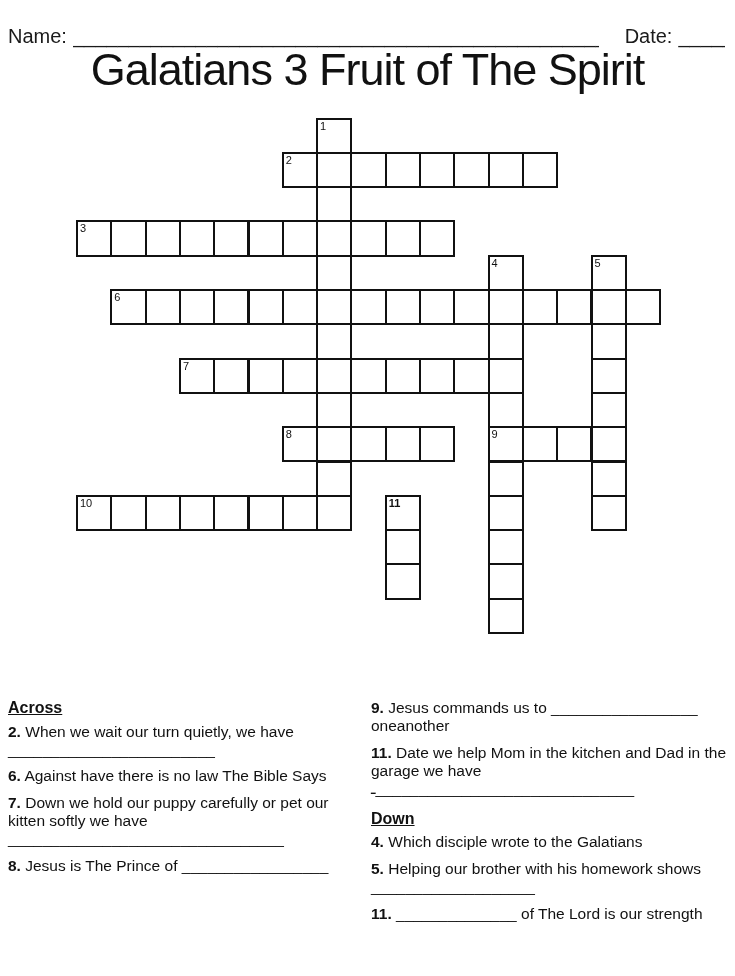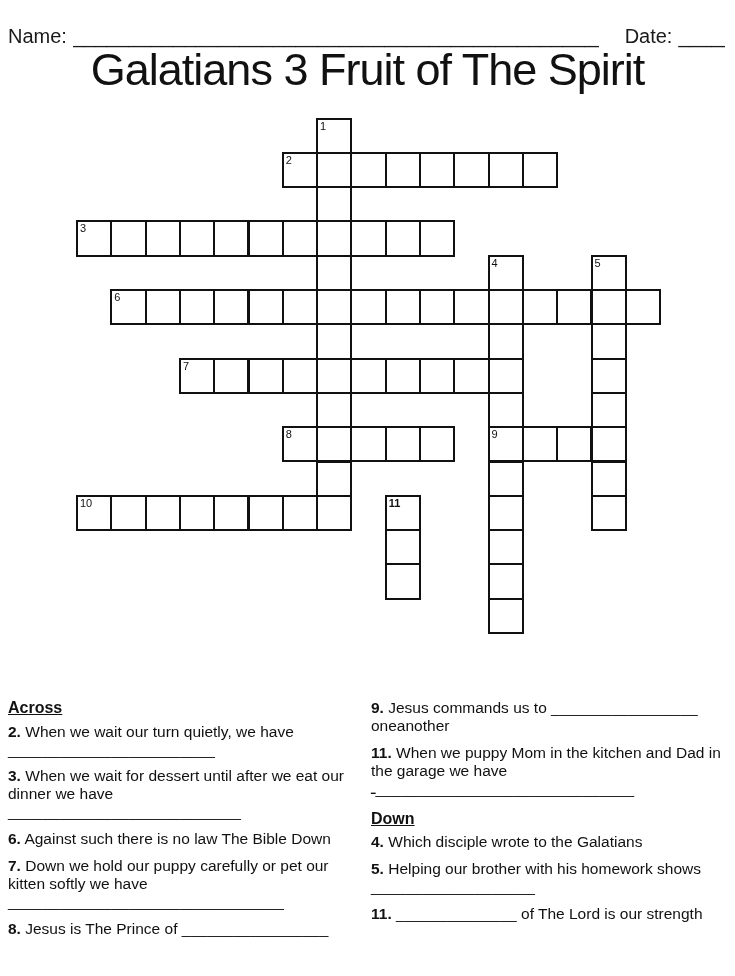--- a/index.html
+++ b/index.html
@@ -207,29 +207,24 @@
 
 <div class="clues-col" id="col-left">
   <div class="clue-heading">Across</div>
 
   <div class="clue">
     <span class="cnum">2.</span>
     <span>When we wait our turn quietly, we have</span><br>
     <span class="blank">________________________</span>
   </div>
 
-  <div class="clue">
-    <span class="cnum">3.</span>
-    <span>When we wait for dessert until after we eat our dinner we have</span><br>
-    <span class="blank">___________________________</span>
-  </div>
 
   <div class="clue">
     <span class="cnum">6.</span>
-    <span>Against such there is no law The Bible Down</span>
+    <span>Against have there is no law The Bible Says</span>
   </div>
 
   <div class="clue">
     <span class="cnum">7.</span>
     <span>Down we hold our puppy carefully or pet our kitten softly we have</span><br>
     <span class="blank">________________________________</span>
   </div>
 
   <div class="clue">
     <span class="cnum">8.</span>
@@ -241,21 +236,21 @@
 <div class="clues-col" id="col-right">
   <div class="clue">
     <span class="cnum">9.</span>
     <span>Jesus commands us to</span>
     <span class="blank">_________________</span><br>
     <span>oneanother</span>
   </div>
 
   <div class="clue">
     <span class="cnum">11.</span>
-    <span>When we puppy Mom in the kitchen and Dad in the garage we have</span><br>
+    <span>Date we help Mom in the kitchen and Dad in the garage we have</span><br>
     <span class="blank">ـ______________________________</span>
   </div>
 
   <div class="down-heading-wrap">
     <div class="clue-heading">Down</div>
   </div>
 
 
   <div class="clue">
     <span class="cnum">4.</span>

